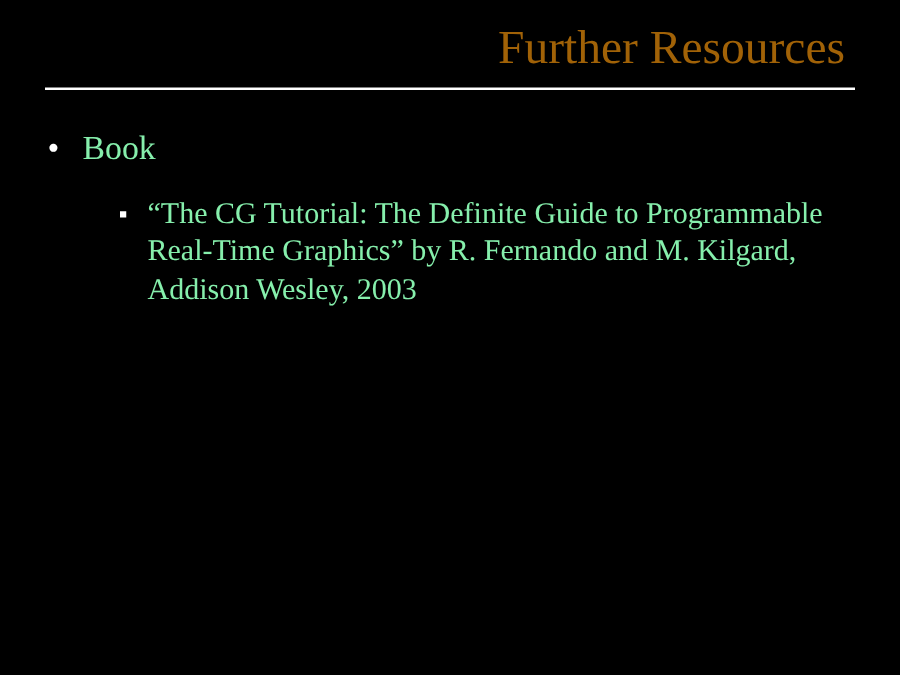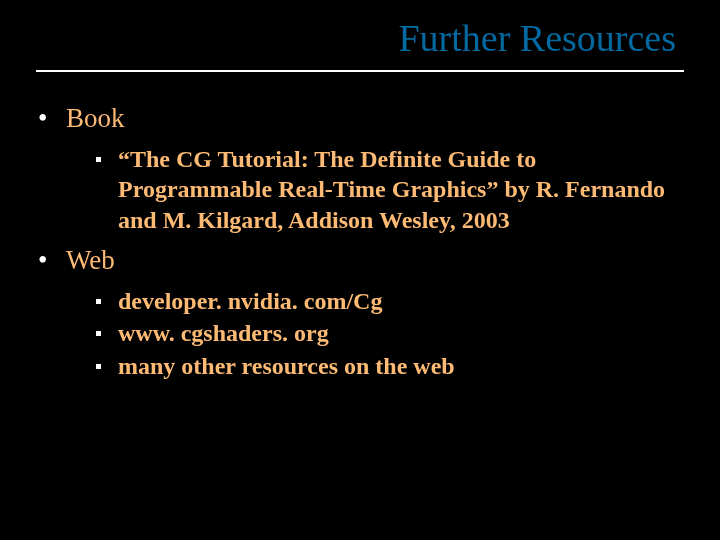--- a/index.html
+++ b/index.html
@@ -10,34 +10,34 @@
     font-family: "Times New Roman", Times, serif;
     overflow: hidden;
   }
   .slide {
     width: 720px;
     height: 540px;
     position: relative;
     padding: 16px 36px 0 36px;
   }
   .title {
-    color: #0369a1;
+    color: #a16207;
     font-size: 38px;
     text-align: right;
     padding-right: 8px;
     padding-bottom: 6px;
     font-weight: normal;
   }
   .rule {
     border: none;
     border-top: 2px solid #fff;
     margin-top: 4px;
     margin-bottom: 30px;
   }
-  .content { color: #fdba74; }
+  .content { color: #86efac; }
   ul.level1 {
     list-style: none;
     padding-left: 0;
   }
   ul.level1 > li {
     position: relative;
     padding-left: 30px;
     margin-bottom: 8px;
     font-size: 27px;
     line-height: 1.25;
@@ -47,22 +47,21 @@
     position: absolute;
     left: 2px;
     top: 0;
     color: #fff;
     font-size: 27px;
     line-height: 1.25;
   }
   ul.level2 {
     list-style: none;
     padding-left: 30px;
-    margin-top: 8px;
-    font-weight: bold;
+    margin-top: 20px;
   }
   ul.level2 > li {
     position: relative;
     padding-left: 22px;
     font-size: 24px;
     line-height: 1.28;
     margin-bottom: 2px;
   }
   ul.level2 > li::before {
     content: "";
@@ -85,31 +84,17 @@
 
       <li>
         <span>Book</span>
         <ul class="level2">
           <li>
             <span>“The CG Tutorial: The Definite Guide to Programmable Real-Time Graphics” by R. Fernando and M. Kilgard, Addison Wesley, 2003</span>
           </li>
         </ul>
       </li>
 
-      <li>
-        <span>Web</span>
-        <ul class="level2">
-          <li>
-            <span>developer. nvidia. com/Cg</span>
-          </li>
-          <li>
-            <span>www. cgshaders. org</span>
-          </li>
-          <li>
-            <span>many other resources on the web</span>
-          </li>
-        </ul>
-      </li>
 
 
     </ul>
   </div>
 </div>
 
 </body></html>

